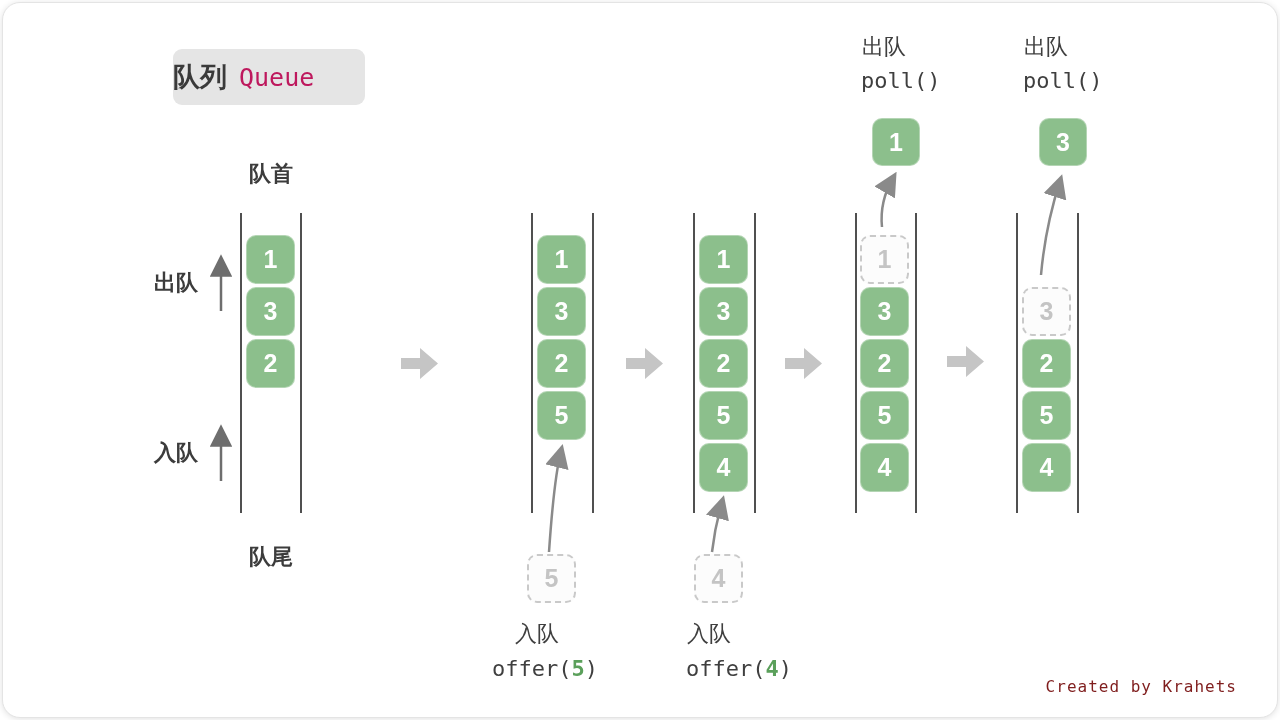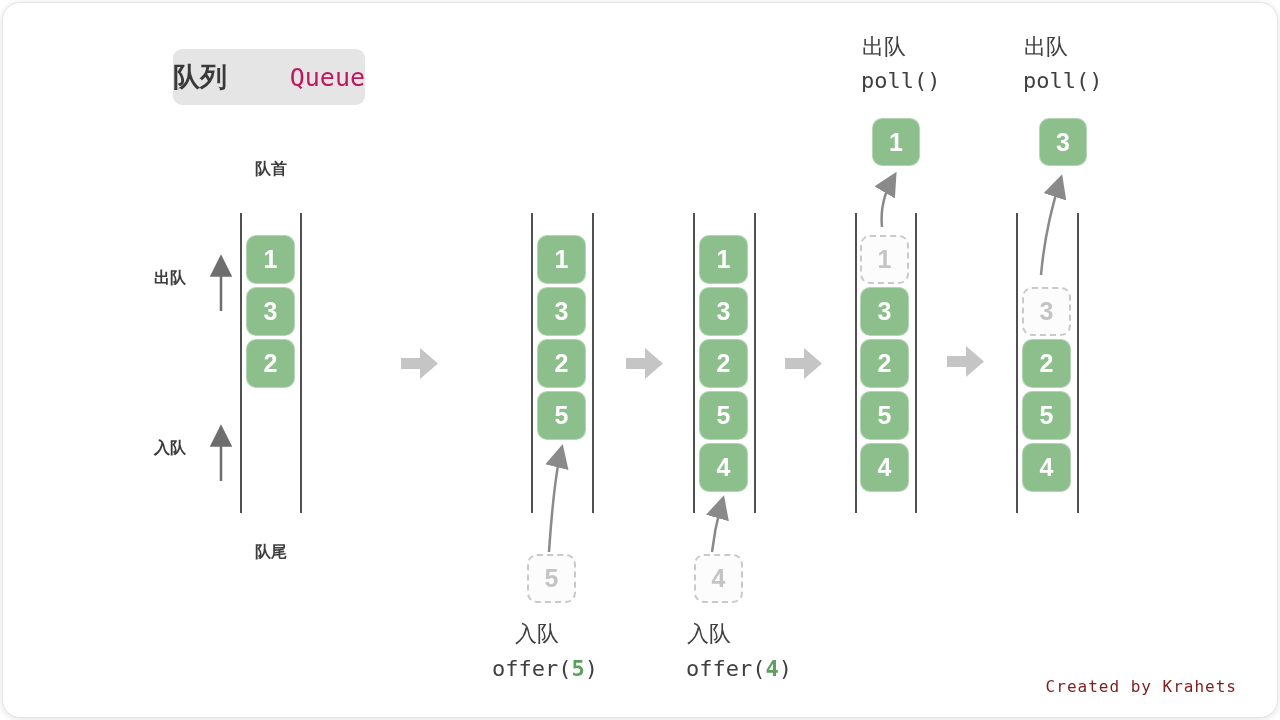--- a/index.html
+++ b/index.html
@@ -4,25 +4,25 @@
 <style>
   html,body{margin:0;padding:0;background:#ffffff;width:1280px;height:720px;
     font-family:"Liberation Sans",sans-serif;-webkit-font-smoothing:antialiased;}
   .frame{position:absolute;left:2px;top:2px;width:1274px;height:714px;
     background:#ffffff;border:1px solid #e4e4e4;border-radius:18px;
     box-shadow:0 1px 6px rgba(0,0,0,.12);overflow:hidden;}
   .overlay{position:absolute;left:0;top:0;width:1280px;height:720px;pointer-events:none;}
 
   .badge{position:absolute;left:170px;top:46px;width:192px;height:56px;
     background:#e5e5e5;border-radius:9px;display:flex;align-items:center;
-    justify-content:space-between;gap:12px;color:#3a3a3a;}
+    justify-content:flex-start;gap:12px;color:#3a3a3a;}
   .badge .t-cjk{font-size:27px;font-weight:bold;}
   .badge .t-en{font-size:25px;font-family:"DejaVu Sans Mono",monospace;color:#be185d;}
 
-  .lbl{position:absolute;color:#3c3c3c;font-size:16px;white-space:nowrap;}
+  .lbl{position:absolute;color:#3c3c3c;font-size:22px;white-space:nowrap;}
   .lbl.bold{font-weight:bold;}
 
   .rail{position:absolute;top:210px;width:1.5px;height:300px;background:#505050;}
 
   .block{position:absolute;width:49px;height:49px;border-radius:10px;
     background:#8cbf8c;border:1.5px solid rgba(255,255,255,.35);box-sizing:border-box;
     color:#ffffff;font-weight:bold;font-size:25px;
     display:flex;align-items:center;justify-content:center;}
   .block.dashed{background:#fcfcfc;border:2px dashed #c9c9c9;color:#c4c4c4;}
   .block.small{width:48px;height:48px;}

